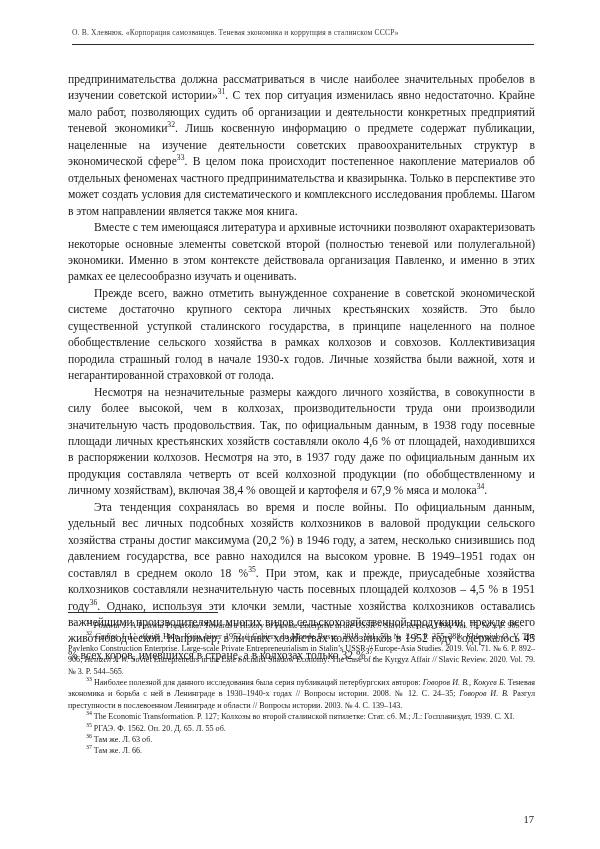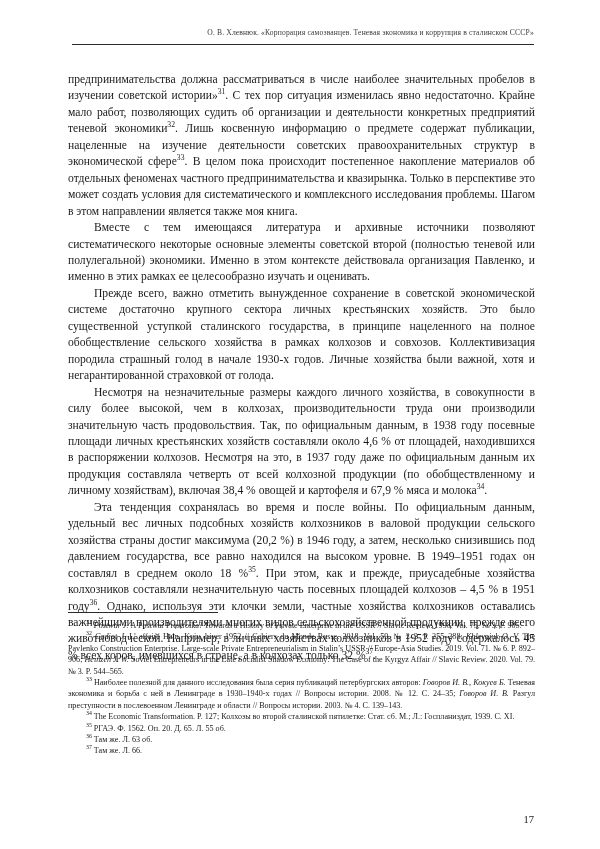--- a/index.html
+++ b/index.html
@@ -22,21 +22,21 @@
   
   .running-head {
     position: absolute;
     top: 28px;
     left: 72px;
     width: 462px;
     font-size: 7.6px;
     letter-spacing: 0.15px;
     color: #3a3a3a;
     white-space: nowrap;
-    text-align: right;
+    text-align: left;
   }
   .head-rule {
     position: absolute;
     top: 44px;
     left: 72px;
     width: 462px;
     height: 1px;
     background: #2b2b2b;
   }
 
@@ -108,21 +108,21 @@
 </head>
 <body>
 
 <div class="page">
 
   <div class="running-head">О. В. Хлевнюк.  «Корпорация самозванцев. Теневая экономика и коррупция в сталинском СССР»</div>
   <div class="head-rule"></div>
 
   <div class="body-block">
     <p class="para noindent">предпринимательства должна рассматриваться в числе наиболее значительных пробелов в изучении советской истории»<sup>31</sup>. С тех пор ситуация изменилась явно недостаточно. Крайне мало работ, позволяющих судить об организации и деятельности конкретных предприятий теневой экономики<sup>32</sup>. Лишь косвенную информацию о предмете содержат публикации, нацеленные на изучение деятельности советских правоохранительных структур в экономической сфере<sup>33</sup>. В целом пока происходит постепенное накопление материалов об отдельных феноменах частного предпринимательства и квазирынка. Только в перспективе это может создать условия для систематического и комплексного исследования проблемы. Шагом в этом направлении является также моя книга.</p>
-    <p class="para">Вместе с тем имеющаяся литература и архивные источники позволяют систематического некоторые основные элементы советской второй (полностью теневой или полулегальной) экономики. Именно в этом контексте действовала организация Павленко, и именно в этих рамках ее целесообразно изучать и оценивать.</p>
+    <p class="para">Вместе с тем имеющаяся литература и архивные источники позволяют охарактеризовать некоторые основные элементы советской второй (полностью теневой или полулегальной) экономики. Именно в этом контексте действовала организация Павленко, и именно в этих рамках ее целесообразно изучать и оценивать.</p>
     <p class="para">Прежде всего, важно отметить вынужденное сохранение в советской экономической системе достаточно крупного сектора личных крестьянских хозяйств. Это было существенной уступкой сталинского государства, в принципе нацеленного на полное обобществление сельского хозяйства в рамках колхозов и совхозов. Коллективизация породила страшный голод в начале 1930-х годов. Личные хозяйства были важной, хотя и негарантированной страховкой от голода.</p>
     <p class="para">Несмотря на незначительные размеры каждого личного хозяйства, в совокупности в силу более высокой, чем в колхозах, производительности труда они производили значительную часть продовольствия. Так, по официальным данным, в 1938 году посевные площади личных крестьянских хозяйств составляли около 4,6 % от площадей, находившихся в распоряжении колхозов. Несмотря на это, в 1937 году даже по официальным данным их продукция составляла четверть от всей колхозной продукции (по обобществленному и личному хозяйствам), включая 38,4 % овощей и картофеля и 67,9 % мяса и молока<sup>34</sup>.</p>
     <p class="para">Эта тенденция сохранялась во время и после войны. По официальным данным, удельный вес личных подсобных хозяйств колхозников в валовой продукции сельского хозяйства страны достиг максимума (20,2 %) в 1946 году, а затем, несколько снизившись под давлением государства, все равно находился на высоком уровне. В 1949–1951 годах он составлял в среднем около 18 %<sup>35</sup>. При этом, как и прежде, приусадебные хозяйства колхозников составляли незначительную часть посевных площадей колхозов – 4,5 % в 1951 году<sup>36</sup>. Однако, используя эти клочки земли, частные хозяйства колхозников оставались важнейшими производителями многих видов сельскохозяйственной продукции, прежде всего животноводческой. Например, в личных хозяйствах колхозников в 1952 году содержалось 45 % всех коров, имевшихся в стране, а в колхозах только 32 %<sup>37</sup>.</p>
   </div>
 
   <div class="fn-rule"></div>
   <div class="footnotes">
     <p class="fn"><sup>31</sup> <span class="it">Postwar J. </span><span>A Postwar Prestroika? Towards a History of Private Enterprise in the USSR // Slavic Review. 1998. Vol. 75. № 3. P. 905.</span></p>
     <p class="fn"><sup>32</sup> <span class="it">Cadiot J. </span><span>L’ affaire Hain, Kyiv, hiver 1952 // Cahiers du Monde Russe. 2018. Vol. 59. № 2–3. P. 255–288; </span><span class="it">Khlevniuk O. V. </span><span>The Pavlenko Construction Enterprise. Large-scale Private Entrepreneurialism in Stalin’s USSR // Europe-Asia Studies. 2019. Vol. 71. № 6. P. 892–906; </span><span class="it">Heinzen J. W. </span><span>Soviet Entrepreneurs in the Late Socialist Shadow Economy: The Case of the Kyrgyz Affair // Slavic Review. 2020. Vol. 79. № 3. P. 544–565.</span></p>
     <p class="fn"><sup>33</sup> <span>Наиболее полезной для данного исследования была серия публикаций петербургских авторов: </span><span class="it">Говоров И. В., Кокуев Б. </span><span>Теневая экономика и борьба с ней в Ленинграде в 1930–1940-х годах // Вопросы истории. 2008. № 12. С. 24–35; </span><span class="it">Говоров И. В. </span><span>Разгул преступности в послевоенном Ленинграде и области // Вопросы истории. 2003. № 4. С. 139–143.</span></p>

